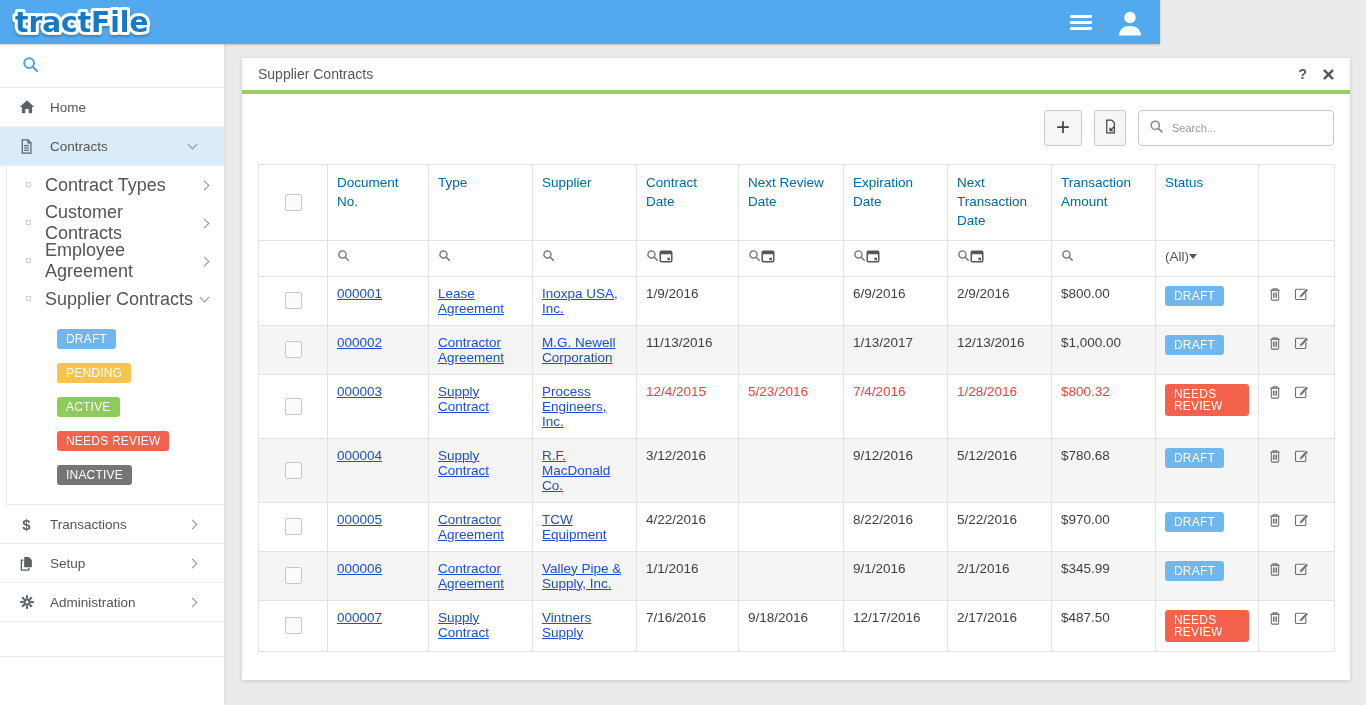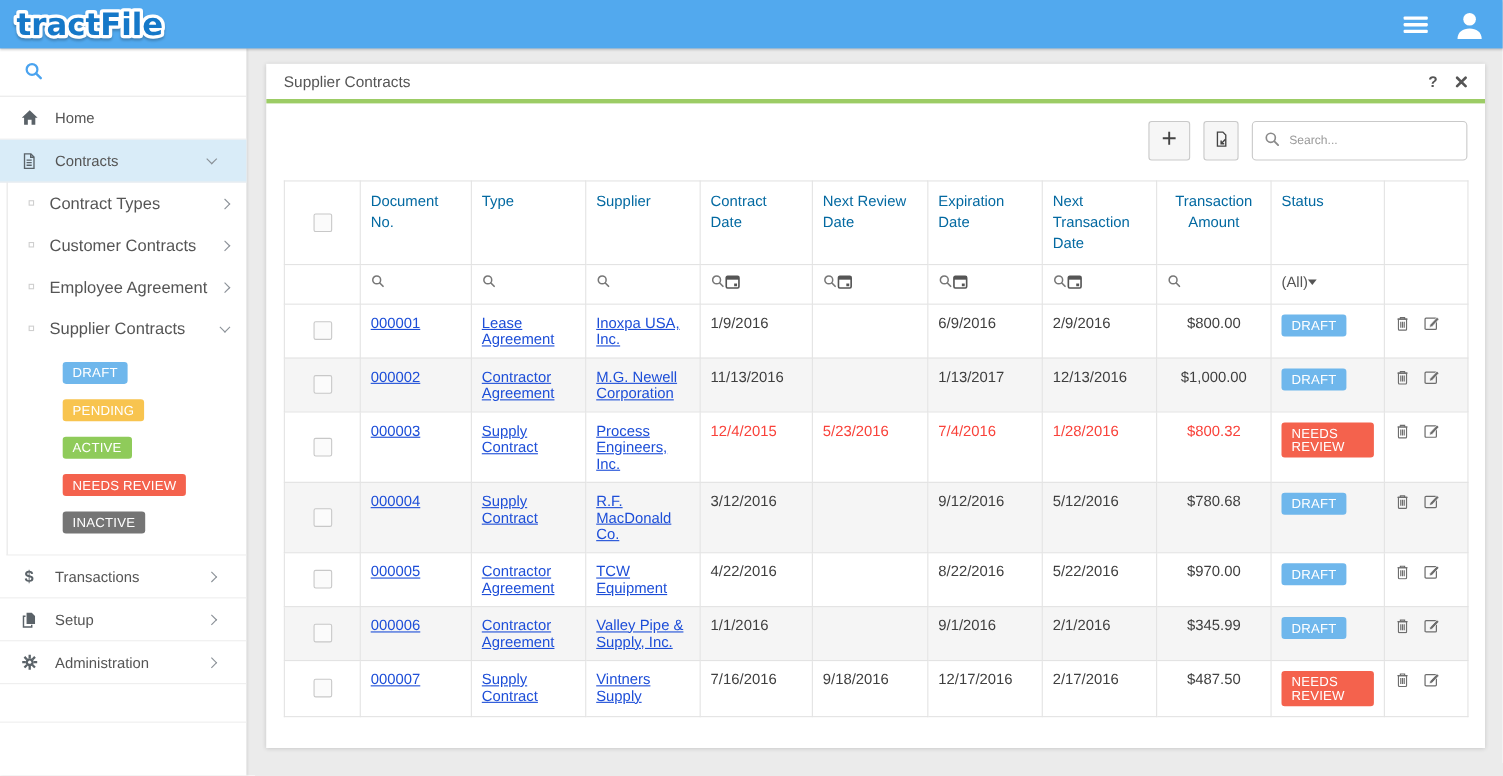--- a/index.html
+++ b/index.html
@@ -1,20 +1,20 @@
 <!DOCTYPE html>
 <html><head>
 <meta charset="utf-8">
 <style>
   * { margin:0; padding:0; box-sizing:border-box; }
   html,body { width:1366px; height:705px; overflow:hidden; }
   body { font-family:"Liberation Sans", sans-serif; background:#ebebeb; color:#555; font-size:13px; }
 
   
-  .topbar { position:absolute; left:0; top:0; width:1366px; height:44px; background:#52a9ee;
+  .topbar { position:absolute; left:0; top:0; width:1160px; height:44px; background:#52a9ee;
             box-shadow:0 1px 2px rgba(0,0,0,.18); z-index:30; display:flex; align-items:center; }
   .logo-wrap { margin-left:10px; height:44px; display:flex; align-items:center;
                filter:drop-shadow(0 2px 1px rgba(0,0,0,.22)); }
   .topbar-right { position:absolute; right:14px; top:0; height:44px; display:flex; align-items:center; gap:22px; }
   .hamburger { width:22px; cursor:pointer; }
   .hamburger span { display:block; height:3px; background:#fff; border-radius:1px; margin:3px 0; }
   .avatar-btn { width:32px; height:32px; cursor:pointer; display:flex; align-items:flex-end; justify-content:center; }
 
   
   .sidebar { position:absolute; left:0; top:44px; width:224px; bottom:0; background:#fff;
@@ -25,21 +25,21 @@
               border-bottom:1px solid #eeeeee; cursor:pointer; color:#555; }
   .nav-item .nav-ico { width:17px; margin-right:15px; color:#5a6268; display:flex; justify-content:center; }
   .nav-item .lbl { flex:1; font-size:13.5px; }
   .nav-item.active { background:#d9ecf8; }
   .chev { width:7px; height:7px; border-right:1.6px solid #8a9097; border-bottom:1.6px solid #8a9097; display:inline-block; }
   .chev.right { transform:rotate(-45deg); }
   .chev.down  { transform:rotate(45deg); margin-top:-3px; }
   .submenu { border-left:1px solid #e6e6e6; margin-left:6px; border-bottom:1px solid #eeeeee; }
   .sub-item { position:relative; height:38px; display:flex; align-items:center; padding:0 16px 0 38px;
               cursor:pointer; color:#555; }
-  .sub-item .lbl { flex:1; font-size:15px; }
+  .sub-item .lbl { flex:1; font-size:18px; }
   .sub-item .bullet { position:absolute; left:19px; top:16px; width:5px; height:5px;
                       border:1px solid #cfcfcf; background:#fff; }
   .badge { display:inline-block; color:#fff; font-size:12px; padding:4px 9px; border-radius:3px;
            line-height:1; letter-spacing:.2px; }
   .side-badges { padding:4px 0 12px 0; }
   .side-badges .badge-row { padding:7px 0 7px 50px; cursor:pointer; }
   .dollar-ico { font-weight:bold; font-size:15px; color:#555; }
   .side-endline { border-bottom:1px solid #eeeeee; margin-top:34px; }
 
   
@@ -60,21 +60,21 @@
   .searchbox input { border:none; outline:none; flex:1; margin-left:8px; font-size:11px;
                      font-family:"Liberation Sans",sans-serif; color:#555; background:transparent; }
   .searchbox input::placeholder { color:#9a9a9a; }
 
   
   .grid-wrap { padding:8px 16px 0 16px; }
   table.grid { width:1076px; border-collapse:collapse; table-layout:fixed; }
   .grid th, .grid td { border:1px solid #e3e3e3; font-weight:normal; text-align:left;
                        padding:9px 9px; vertical-align:top; font-size:13.5px; color:#3f3f3f; }
   .grid th { color:#0369a1; line-height:1.4; height:72px; cursor:pointer; }
-  .grid th.num, .grid td.num { text-align:center; }
+  .grid th.num, .grid td.num { text-align:left; }
   .grid tr.filter td { height:36px; padding:8px 9px; color:#777; cursor:pointer; }
   .grid tr.filter .fcell { display:flex; align-items:center; justify-content:flex-start; }
   .grid tbody tr.stripe td { background:#f5f5f5; }
   .cellchk { vertical-align:middle !important; }
   .checkbox { width:17px; height:17px; border:1px solid #c8c8c8; background:#fbfbfb; border-radius:2px;
               margin:0 auto; cursor:pointer; }
   .grid a { color:#1d4ed8; text-decoration:underline; cursor:pointer;text-align:center; }
   .grid .red, .grid .red a { color:#f9423a; }
   .actions { white-space:nowrap; }
   .actions .act { display:inline-flex; margin-right:12px; color:#6d6d6d; cursor:pointer; }

